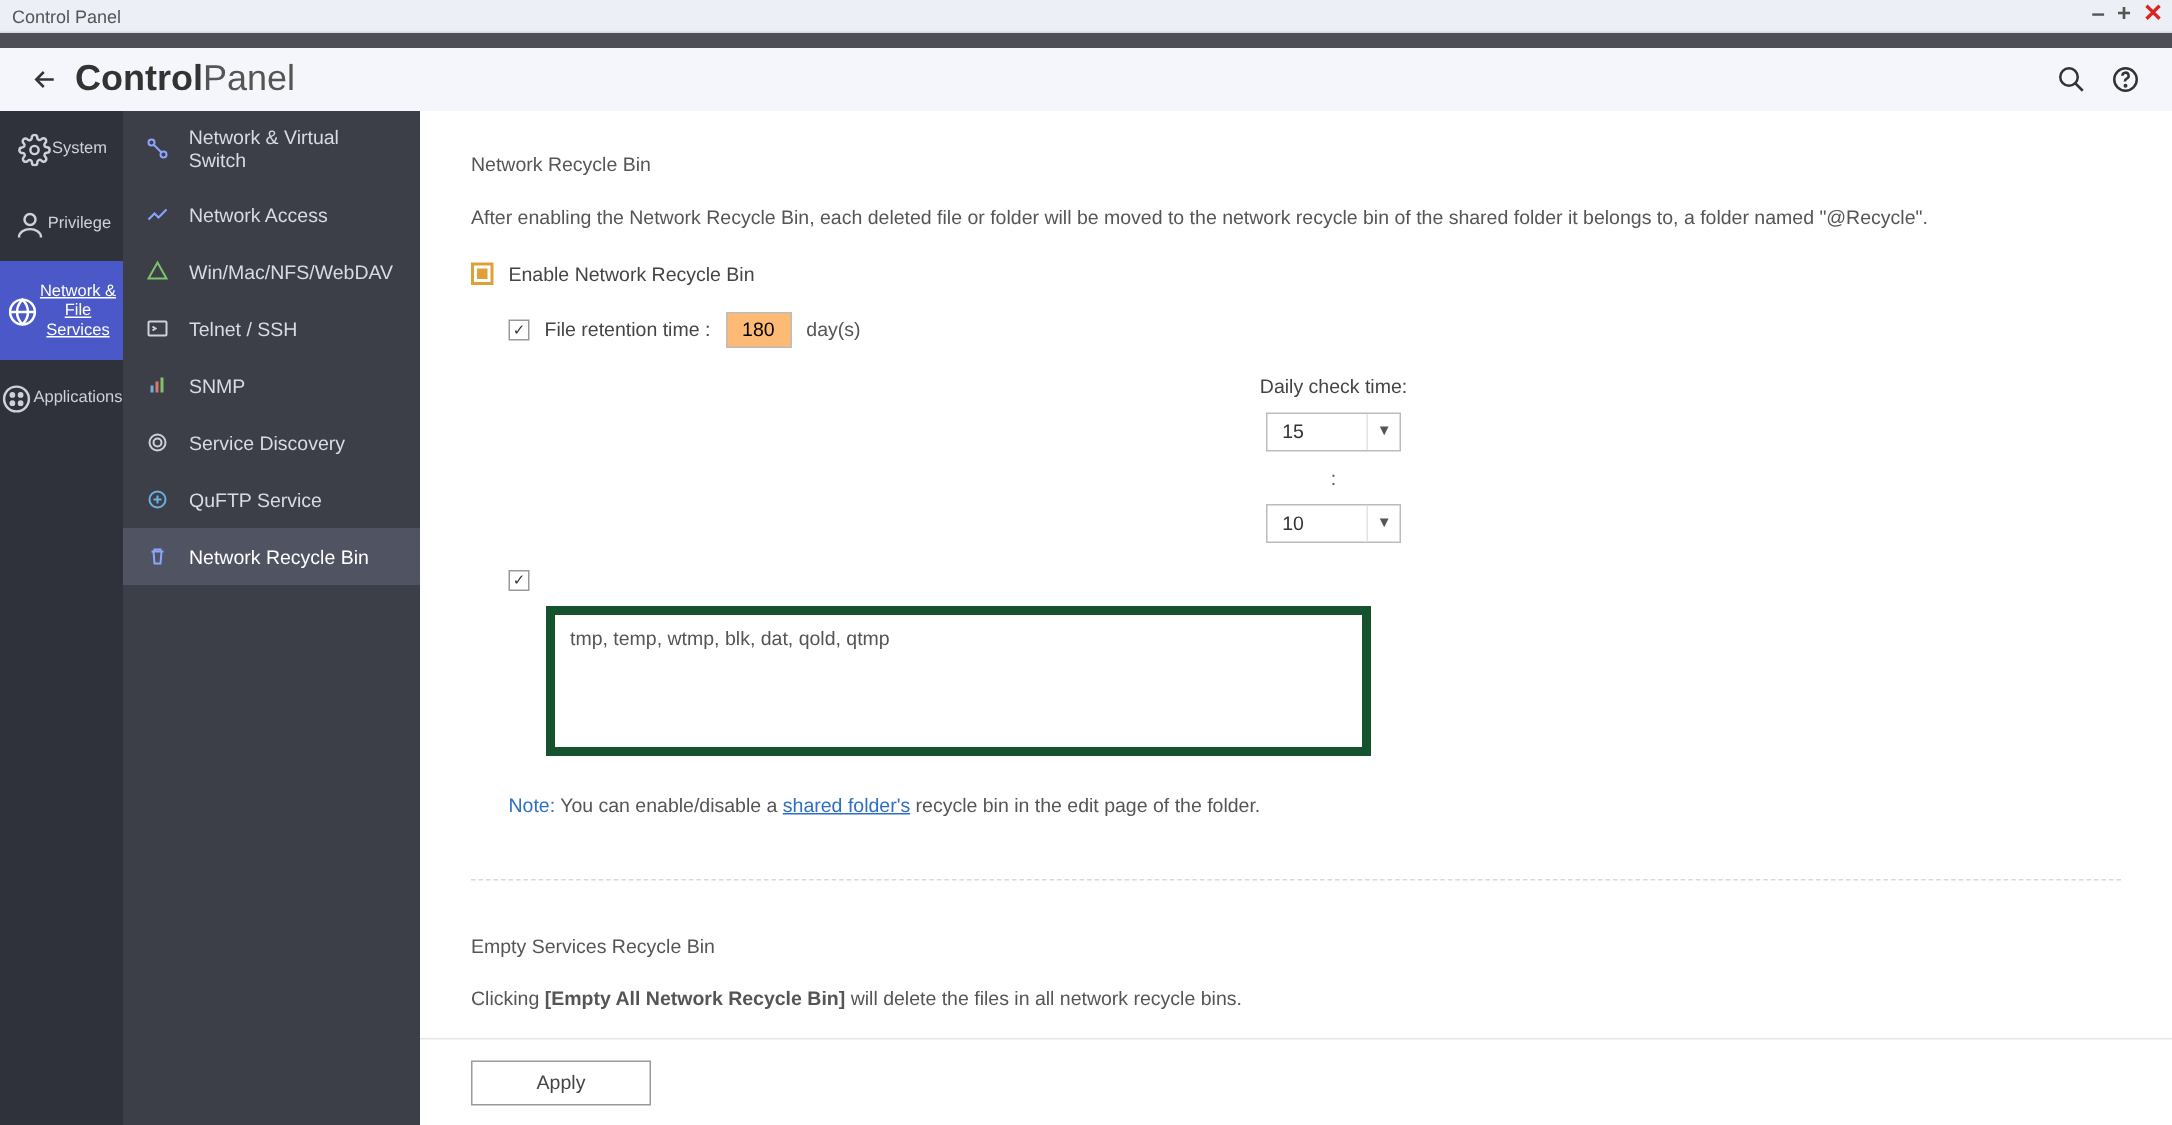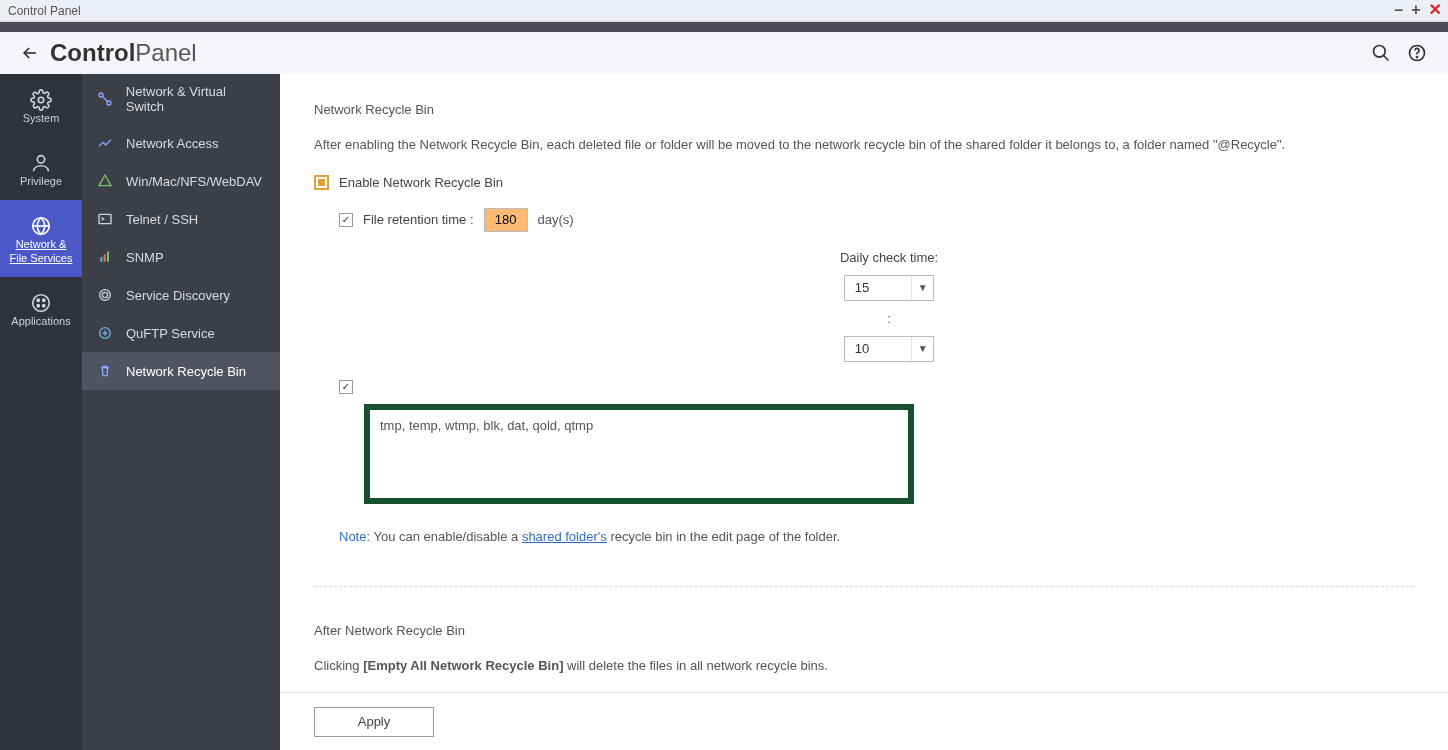--- a/index.html
+++ b/index.html
@@ -22,21 +22,21 @@
 .header .brand .bold { font-weight: 700; }
 .header .brand .light { font-weight: 300; color: #555; }
 .header .spacer { flex: 1; }
 .header .hicon { width: 26px; height: 26px; cursor: pointer; display:flex; align-items:center; justify-content:center; margin-left: 10px; color:#333; }
 
 
 .body { display: flex; height: calc(750px - 22px - 10px - 42px); }
 
 
 .rail { width: 82px; background: #2f323a; display: flex; flex-direction: column; }
-.rail .cat { display: flex; flex-direction: column; align-items: center; justify-content: center; color: #cfd1d8; font-size: 11px; padding: 14px 4px 12px; cursor: pointer; text-align: center; gap: 0; }
+.rail .cat { display: flex; flex-direction: row; align-items: center; justify-content: center; color: #cfd1d8; font-size: 11px; padding: 14px 4px 12px; cursor: pointer; text-align: center; gap: 0; }
 .rail .cat.active { background: #4a59c7; color: #fff; text-decoration: underline; }
 .rail .cat .ic { width: 24px; height: 24px; display:flex; align-items:center; justify-content:center; }
 .rail .cat .lbl { line-height: 1.2; }
 
 
 .subnav { width: 198px; background: #3c3f48; }
 .subnav .item { display:flex; align-items:center; gap: 12px; padding: 10px 14px; color: #d9dbe3; font-size: 13px; cursor: pointer; }
 .subnav .item.active { background: #505462; color: #fff; }
 .subnav .item .ic { width: 18px; height: 18px; display:flex; align-items:center; justify-content:center; }
 
@@ -277,21 +277,21 @@
         <span class="chk on"></span>
       </div>
       <textarea class="txtarea" style="">tmp, temp, wtmp, blk, dat, qold, qtmp</textarea>
 
       <div class="note">
         <span class="ntag">Note:</span><span class="ntext"> You can enable/disable a </span><a href="#">shared folder's</a><span class="ntext"> recycle bin in the edit page of the folder.</span>
       </div>
 
       <hr class="divider">
 
-      <div class="section-title">After Network Recycle Bin</div>
+      <div class="section-title">Empty Services Recycle Bin</div>
       <div class="section-desc">
         <span>Clicking </span><b>[Empty All Network Recycle Bin]</b><span> will delete the files in all network recycle bins.</span>
       </div>
 
       <button class="btn">Empty All Network Recycle Bin</button>
 
     </div>
 
     <div class="footer">
       <button class="btn">Apply</button>

